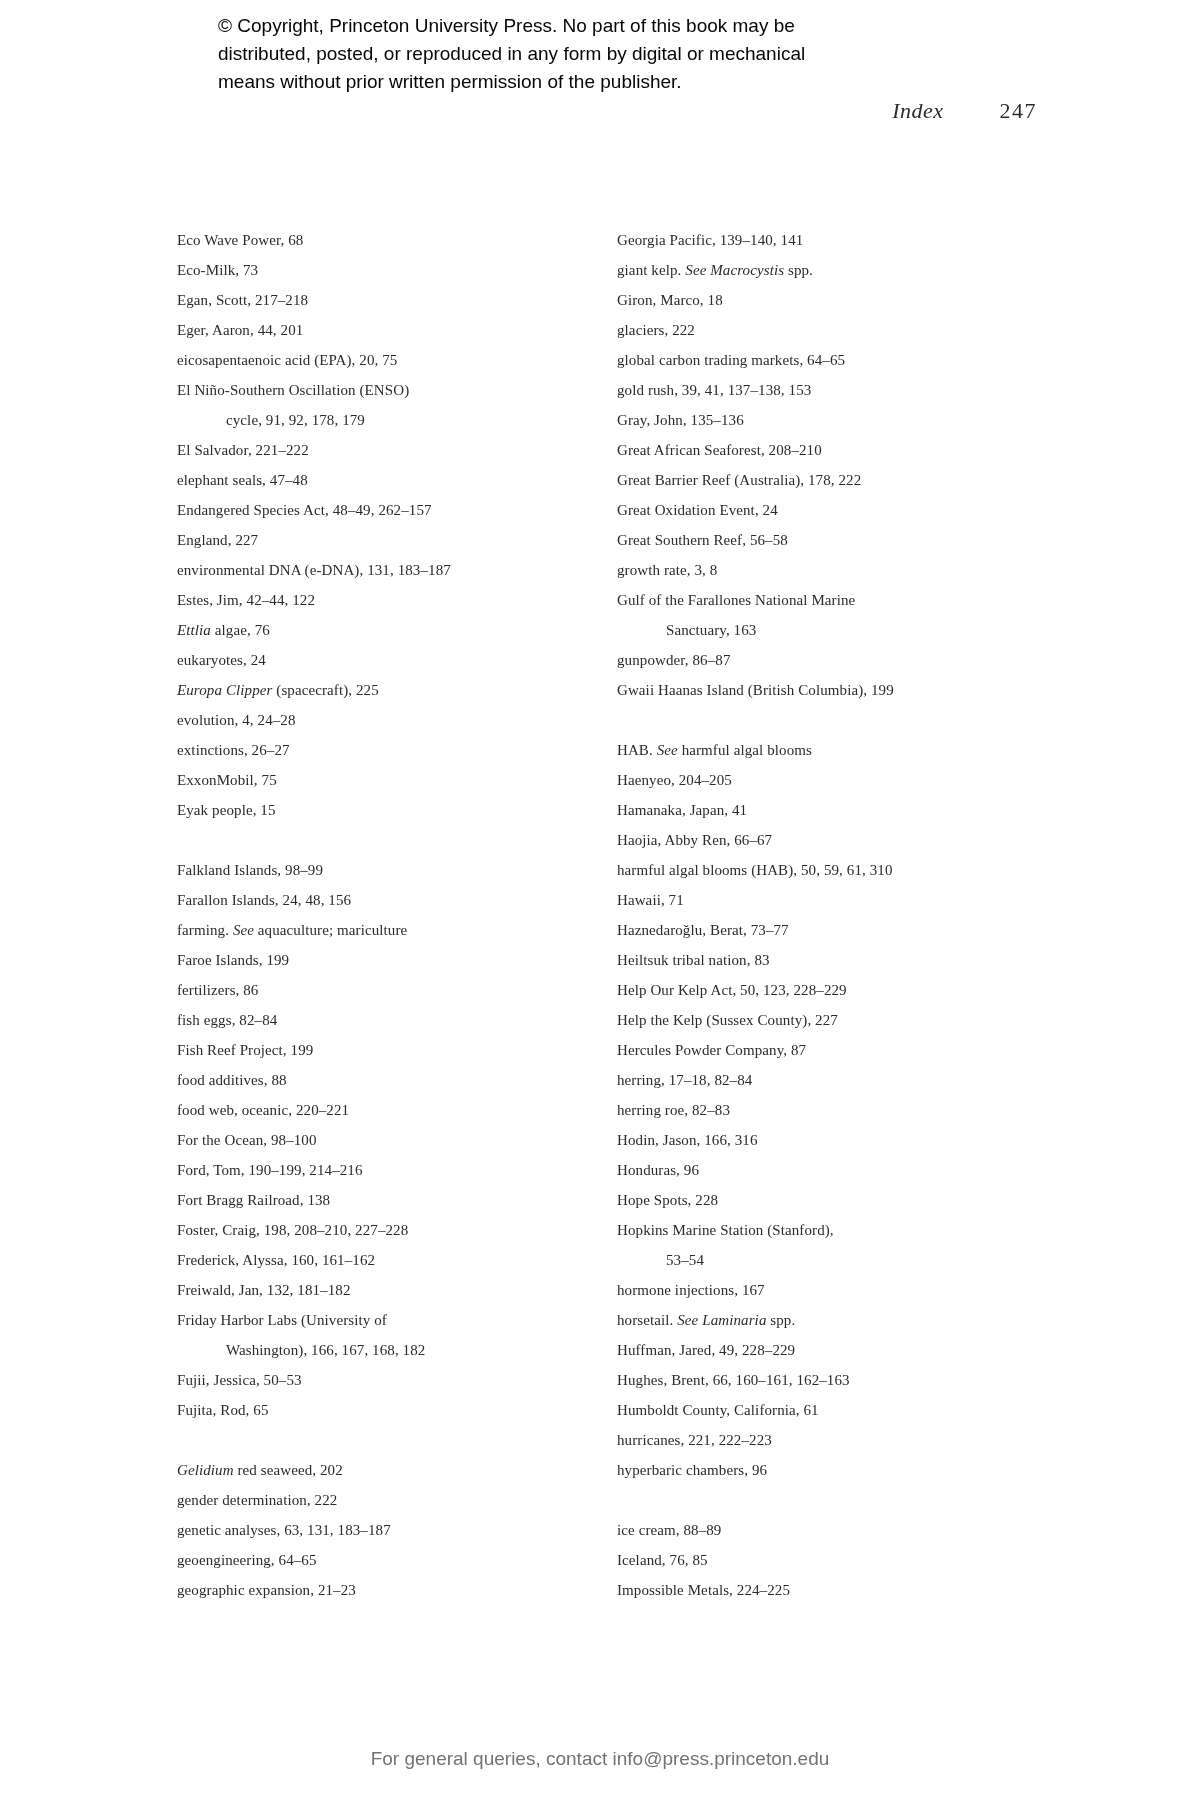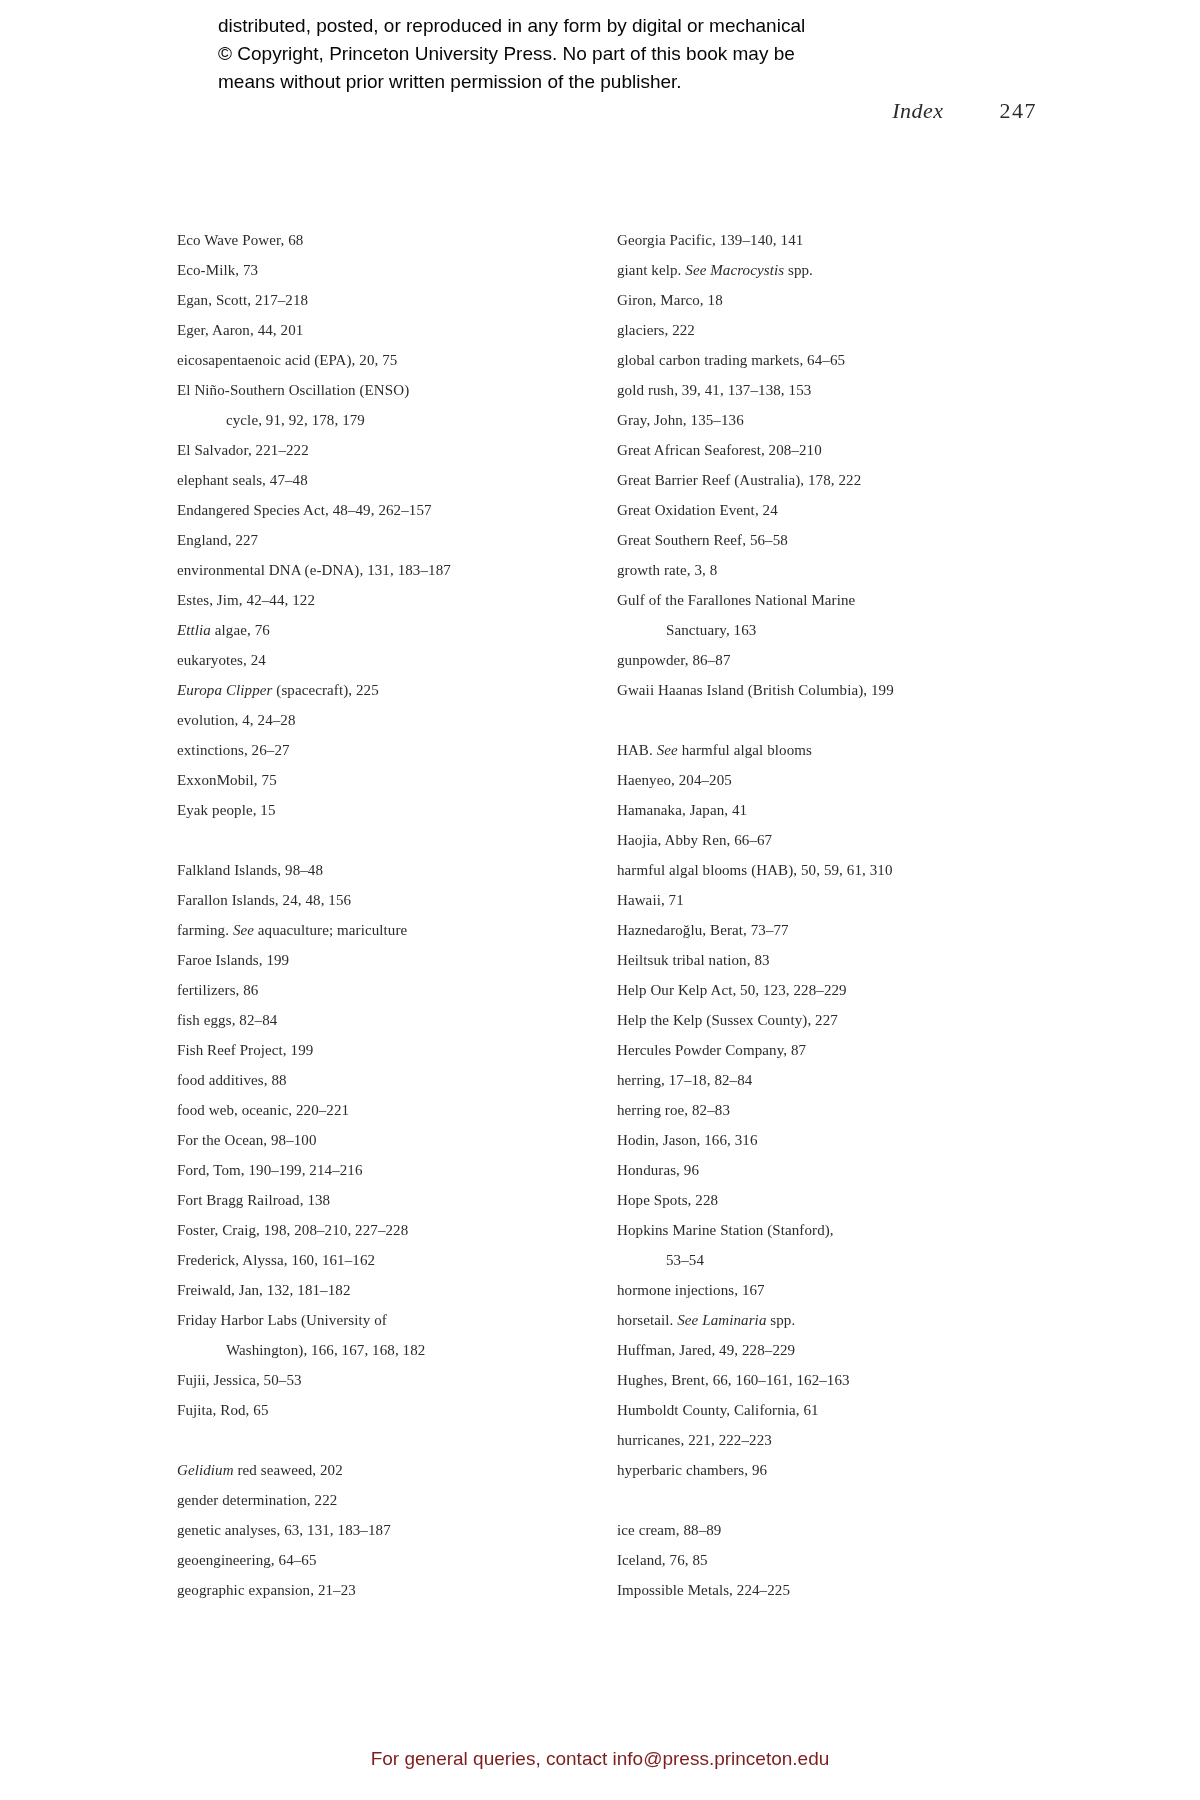--- a/index.html
+++ b/index.html
@@ -52,32 +52,32 @@
   .line i { font-style: italic; }
 
   
   .footer {
     position: absolute;
     left: 0; top: 1748px;
     width: 1200px;
     text-align: center;
     font-family: "Liberation Sans", sans-serif;
     font-size: 19px;
-    color: #7f1d1d;
+    color: #737373;
     white-space: nowrap;
   }
 </style>
 </head>
 <body>
 
 <div class="page">
 
   <header class="copyright">
+    <div>© Copyright, Princeton University Press. No part of this book may be</div>
     <div>distributed, posted, or reproduced in any form by digital or mechanical</div>
-    <div>© Copyright, Princeton University Press. No part of this book may be</div>
     <div>means without prior written permission of the publisher.</div>
   </header>
 
   <div class="running-head">
     <span class="rh-title">Index</span><span class="rh-page">247</span>
   </div>
 
   <main class="columns">
     <section class="col-left" id="col-0">
         <div class="line">Eco Wave Power, 68</div>
@@ -94,21 +94,21 @@
         <div class="line">environmental DNA (e-DNA), 131, 183–187</div>
         <div class="line">Estes, Jim, 42–44, 122</div>
         <div class="line"><i>Ettlia</i><span> algae, 76</span></div>
         <div class="line">eukaryotes, 24</div>
         <div class="line"><i>Europa Clipper</i><span> (spacecraft), 225</span></div>
         <div class="line">evolution, 4, 24–28</div>
         <div class="line">extinctions, 26–27</div>
         <div class="line">ExxonMobil, 75</div>
         <div class="line">Eyak people, 15</div>
         <div class="group-gap"></div>
-        <div class="line">Falkland Islands, 98–48</div>
+        <div class="line">Falkland Islands, 98–99</div>
         <div class="line">Farallon Islands, 24, 48, 156</div>
         <div class="line"><span>farming. </span><i>See</i><span> aquaculture; mariculture</span></div>
         <div class="line">Faroe Islands, 199</div>
         <div class="line">fertilizers, 86</div>
         <div class="line">fish eggs, 82–84</div>
         <div class="line">Fish Reef Project, 199</div>
         <div class="line">food additives, 88</div>
         <div class="line">food web, oceanic, 220–221</div>
         <div class="line">For the Ocean, 98–100</div>
         <div class="line">Ford, Tom, 190–199, 214–216</div>

